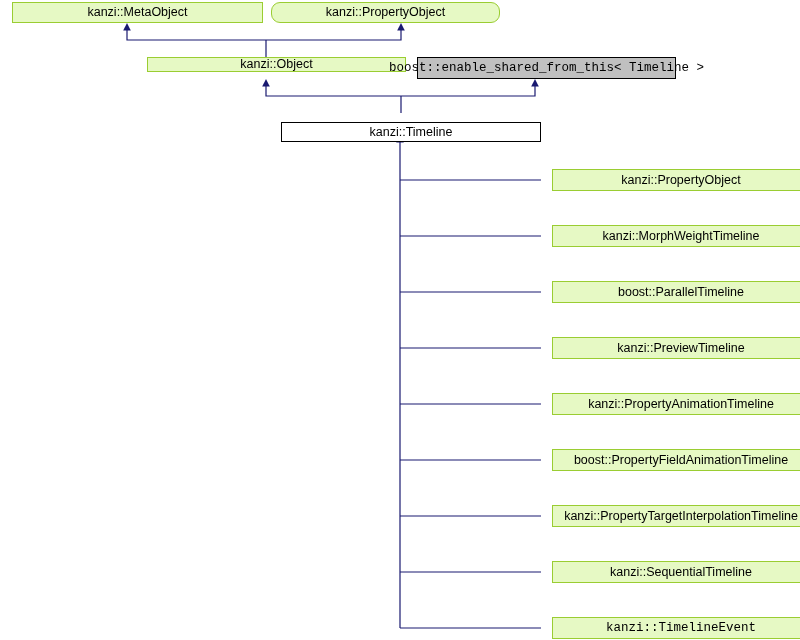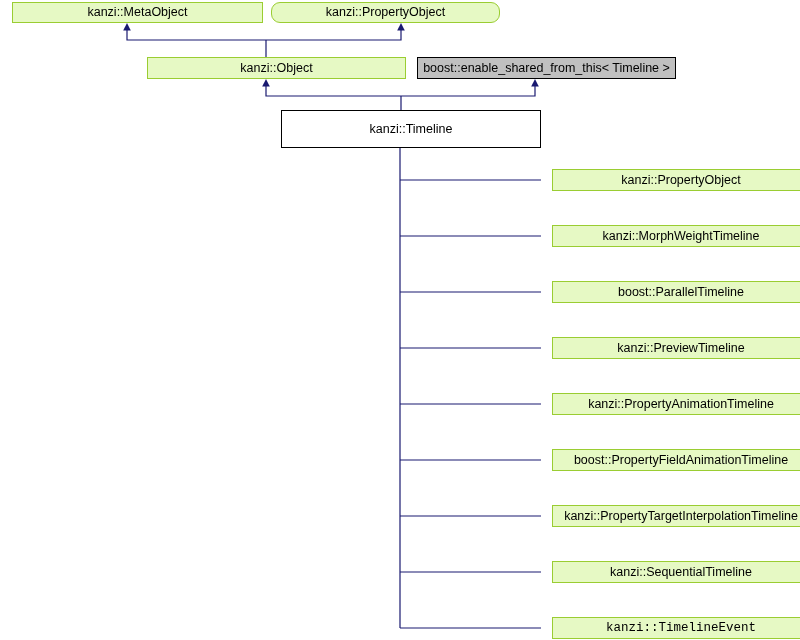--- a/index.html
+++ b/index.html
@@ -39,20 +39,21 @@
     margin-left: 11px;
   }
   .node.green {
     background: var(--node-fill);
     border: 1px solid var(--node-border);
   }
   .node.external {
     background: var(--external-fill);
     border: 1px solid var(--external-border);
     cursor: default;
+    font-family: Liberation Mono, monospace;
   }
   .node.focus {
     background: var(--focus-fill);
     border: 1px solid var(--focus-border);
     cursor: default;
   }
   .node.child {
     left: 541px;
     width: 258px;
     height: 22px;
@@ -105,25 +106,25 @@
                M400,572 L541,572
                M400,628 L541,628"></path>
       <polygon class="arrow" points="400,135 396.2,142.5 403.8,142.5"></polygon>
     </g>
   </svg>
 
   <div class="node green" style="left:1px; top:2px; width:251px; height:21px;">kanzi::MetaObject</div>
 
   <div class="node green" style="left:260px; top:2px; width:229px; height:21px;border-radius:9px;">kanzi::PropertyObject</div>
 
-  <div class="node green" style="left:136px; top:57px; width:259px; height:22px;">kanzi::Object</div>
+  <div class="node green" style="left:136px; top:57px; width:259px; height:15px;">kanzi::Object</div>
 
   <div class="node external" style="left:406px; top:57px; width:259px; height:22px;">boost::enable_shared_from_this&lt; Timeline &gt;</div>
 
-  <div class="node focus" style="left:270px; top:110px; width:260px; height:38px;">kanzi::Timeline</div>
+  <div class="node focus" style="left:270px; top:122px; width:260px; height:20px;">kanzi::Timeline</div>
 
   <div class="node green child" style="top:169px;">kanzi::PropertyObject</div>
 
   <div class="node green child" style="top:225px;">kanzi::MorphWeightTimeline</div>
 
   <div class="node green child" style="top:281px;">boost::ParallelTimeline</div>
 
   <div class="node green child" style="top:337px;">kanzi::PreviewTimeline</div>
 
   <div class="node green child" style="top:393px;">kanzi::PropertyAnimationTimeline</div>

